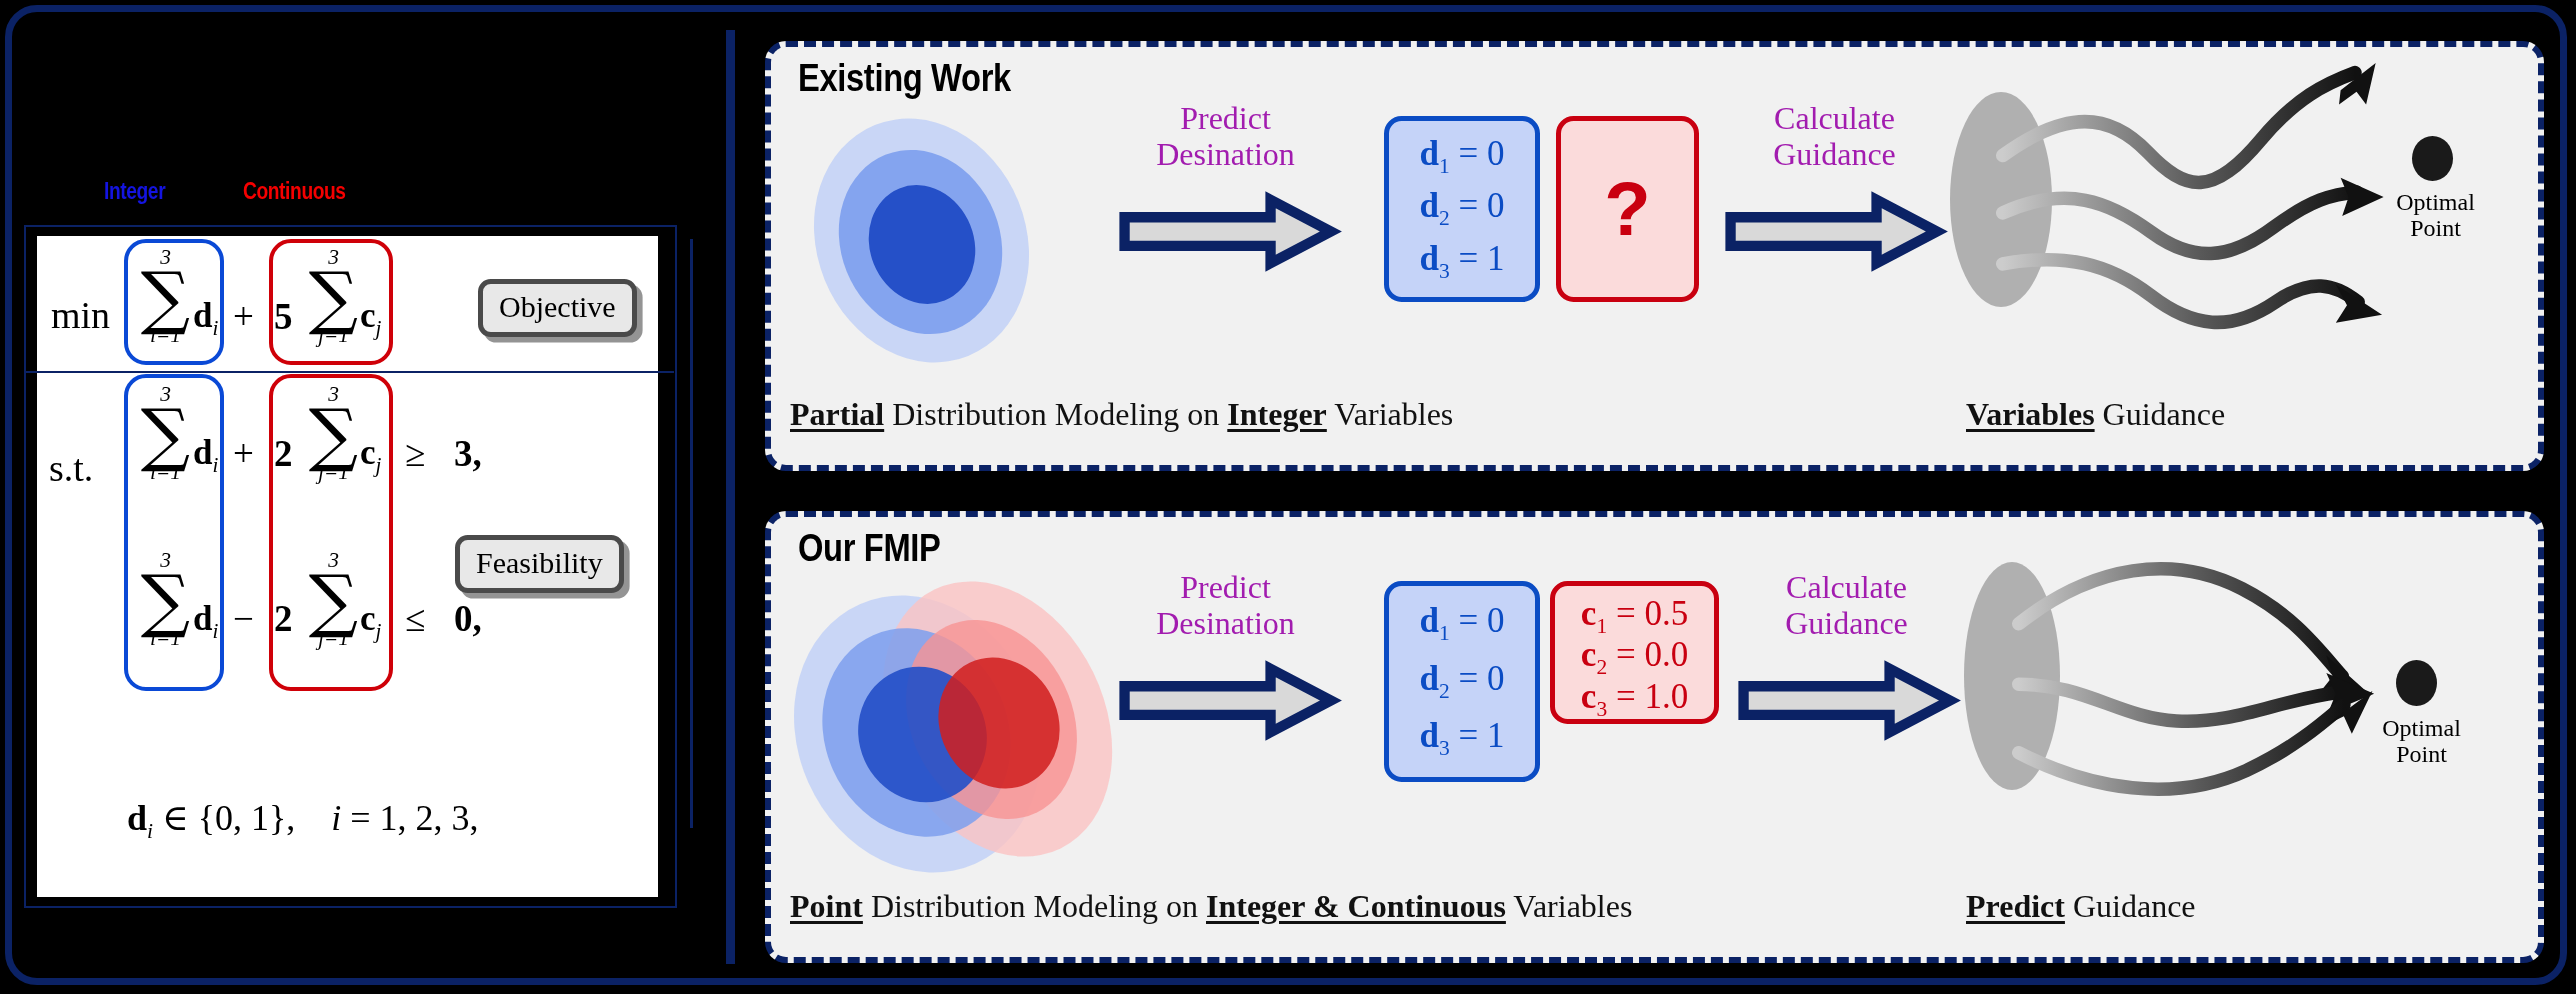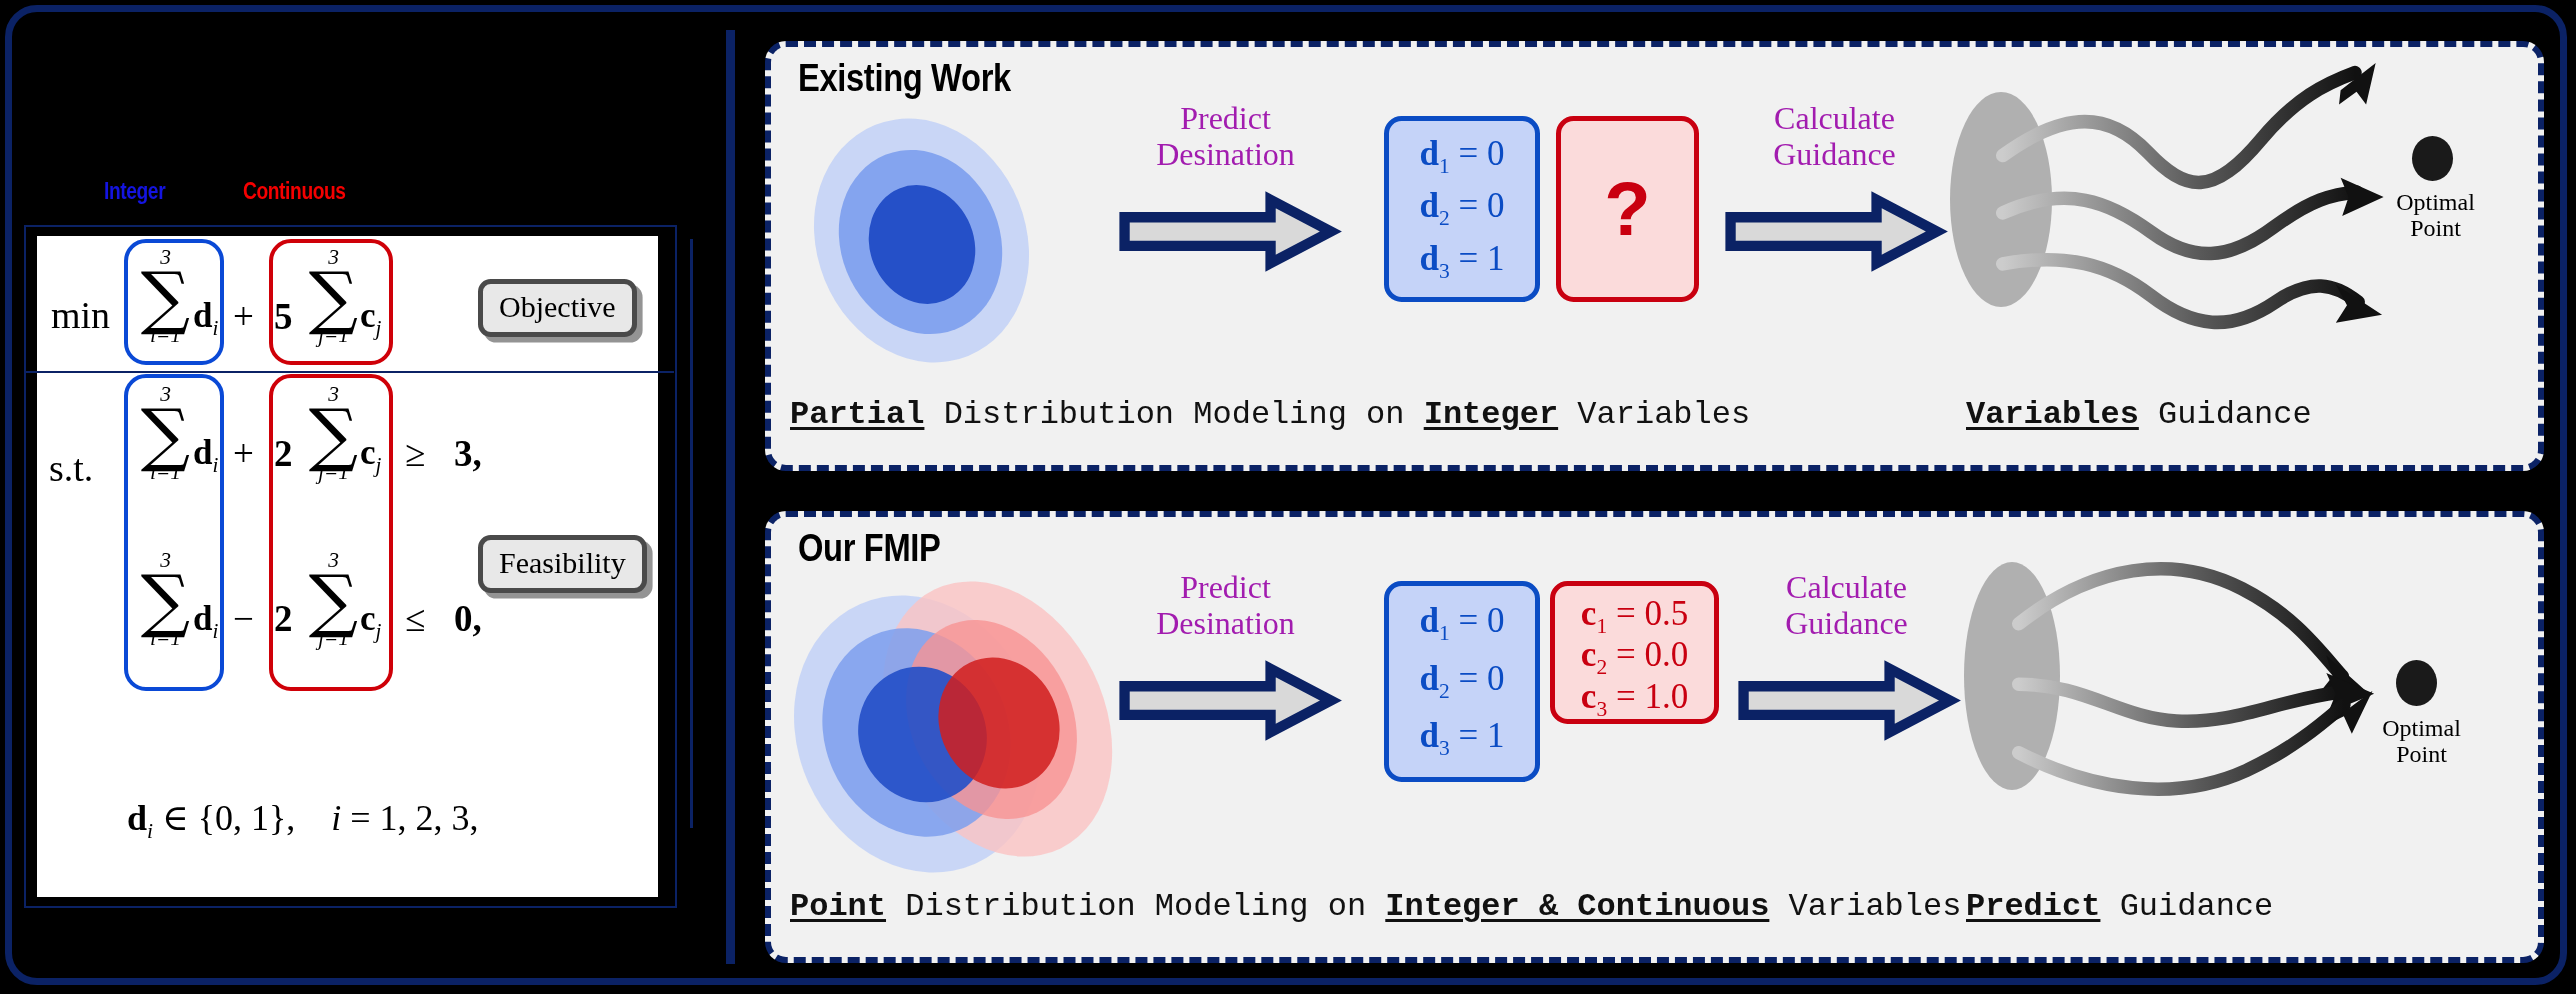--- a/index.html
+++ b/index.html
@@ -146,21 +146,21 @@
     border-radius: 12.7px;
     color: #000;
     font-size: 30px;
     padding: 5.6px 16px 8px 16px;
     box-shadow: 5.6px 5.6px 0 rgba(60,60,60,0.55);
     white-space: nowrap;
     box-sizing: border-box;
     text-align: center;
   }
   .tag-objective  { left: 478px; top: 279px; }
-  .tag-feasibility{ left: 478px; top: 535px; }
+  .tag-feasibility{ left: 455px; top: 535px; }
 
   
   .panel {
     position: absolute;
     background: #f1f1f1;
     border: 6.4px dashed #0b2265;
     border-radius: 21px;
     box-sizing: border-box;
   }
   .panel-top    { left: 765px; top: 41px;  width: 1779px; height: 430px; }
@@ -176,21 +176,20 @@
     letter-spacing: -0.4px;
     transform: scaleX(0.86);
     transform-origin: left center;
   }
 
   .caption {
     position: absolute;
     font-size: 32px;
     color: #111;
     white-space: nowrap;
-    font-family: Liberation Mono, monospace;
   }
   .caption .u {
     font-weight: bold;
     text-decoration: underline;
     text-underline-offset: 4px;
     text-decoration-thickness: 3.2px;
   }
 
   
   .blob-wrap { position: absolute; }

